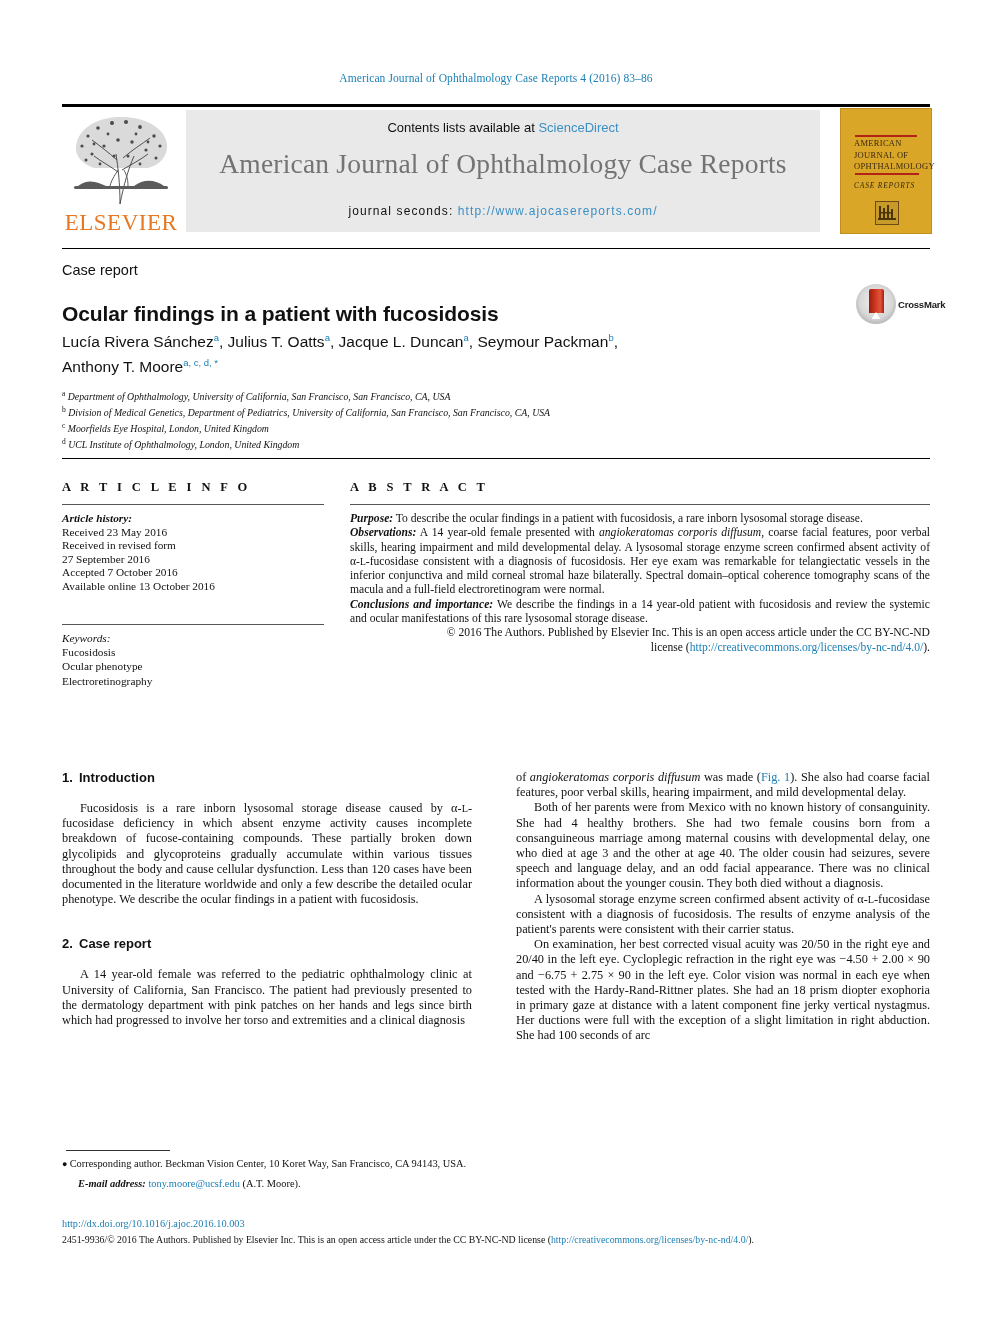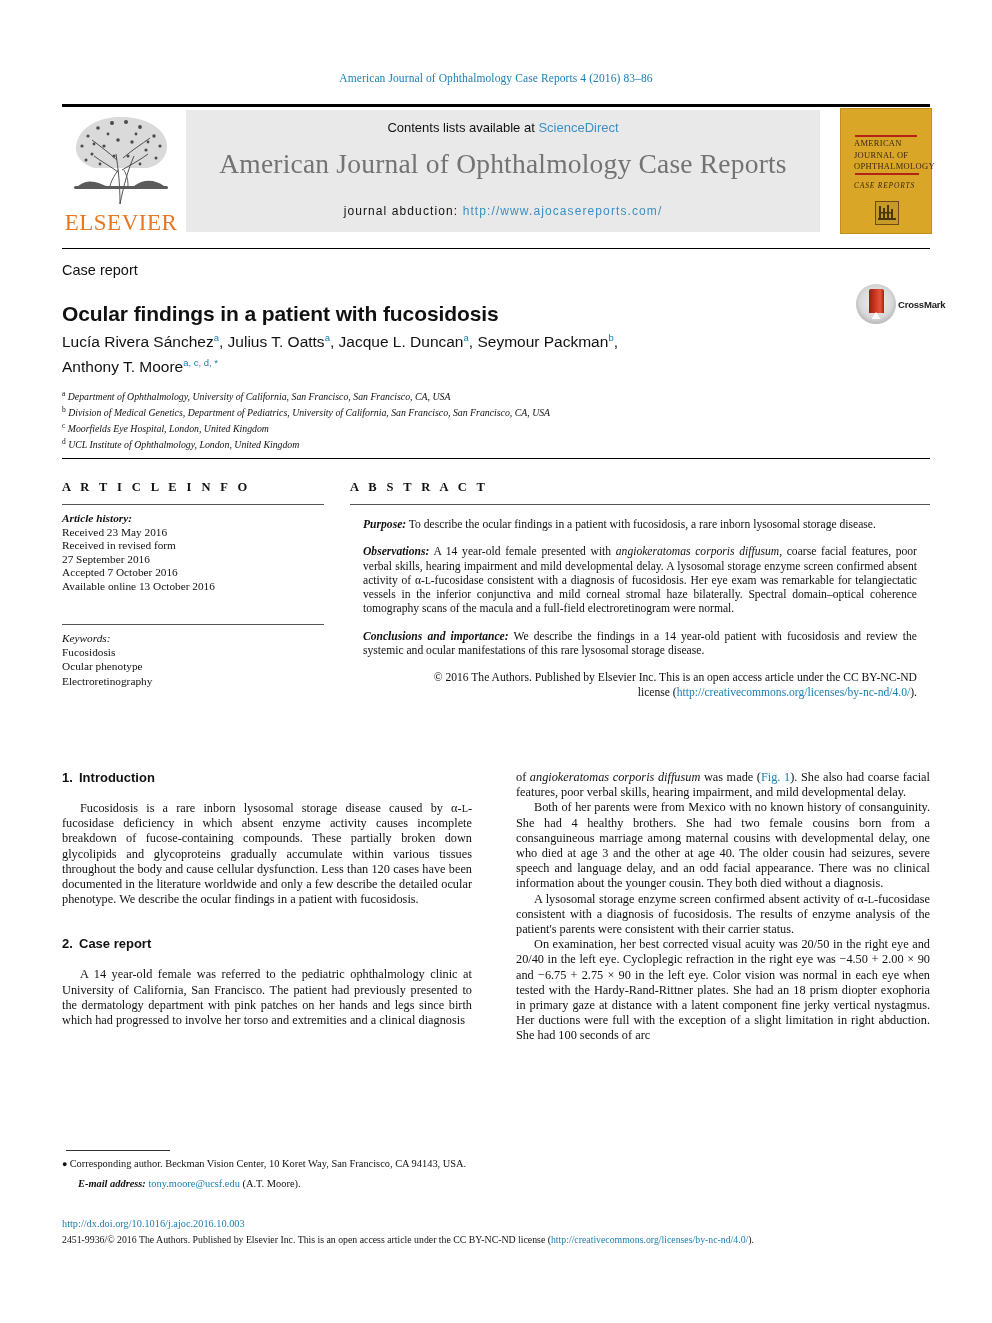--- a/index.html
+++ b/index.html
@@ -151,21 +151,21 @@
     font-family:"Liberation Serif", serif;
     font-size:12.5px; font-weight:bold; letter-spacing:3.4px; color:#111;
   }
   .thin-rule { height:1px; background:#555; margin-top:9px; }
 
   .info-block { font-size:11.3px; line-height:13.6px; color:#111; margin-top:7px; }
   .info-block .it { font-style:italic; font-weight:bold; }
   .info-block2 { font-size:11.3px; line-height:14.4px; color:#111; margin-top:6px; }
 
   .abs-body { font-size:11.6px; line-height:14.3px; text-align:justify; color:#111; margin-top:7px; }
-  .abs-body p { margin:13px; }
+  .abs-body p { margin:0; }
   .abs-body .lead { font-style:italic; font-weight:bold; }
   .abs-body .it { font-style:italic; }
   .abs-body .sc { font-size:9.6px; }
   .copyright { text-align:right; margin-top:2px; }
   a.lnk, .lnk { color:#1a7eb5; text-decoration:none; }
 
   
   .body-left  { position:absolute; left:62px;  top:770px; width:410px; }
   .body-right { position:absolute; left:516px; top:770px; width:414px; }
   .secnum {
@@ -261,21 +261,21 @@
           <path d="M42,74 C44,66 48,62 50,58"></path>
           <path d="M60,74 C60,66 58,62 56,58"></path>
         </g>
       </svg>
       <div class="elsevier-word">ELSEVIER</div>
     </div>
 
     <div class="grey-panel">
       <div class="contents-line"><span>Contents lists available at </span><span class="sd">ScienceDirect</span></div>
       <div class="journal-title">American Journal of Ophthalmology Case Reports</div>
-      <div class="homepage-line"><span>journal abduction:</span> <span class="url">http://www.ajocasereports.com/</span></div>
+      <div class="homepage-line"><span>journal seconds:</span> <span class="url">http://www.ajocasereports.com/</span></div>
     </div>
 
     <div class="cover">
       <div class="cover-inner">
         <div class="redrule r1"></div>
         <div class="cover-txt cover-l1">AMERICAN</div>
         <div class="cover-txt cover-l2">JOURNAL OF</div>
         <div class="cover-txt cover-l3">OPHTHALMOLOGY</div>
         <div class="redrule r2"></div>
         <div class="cover-txt cover-l4">CASE REPORTS</div>

